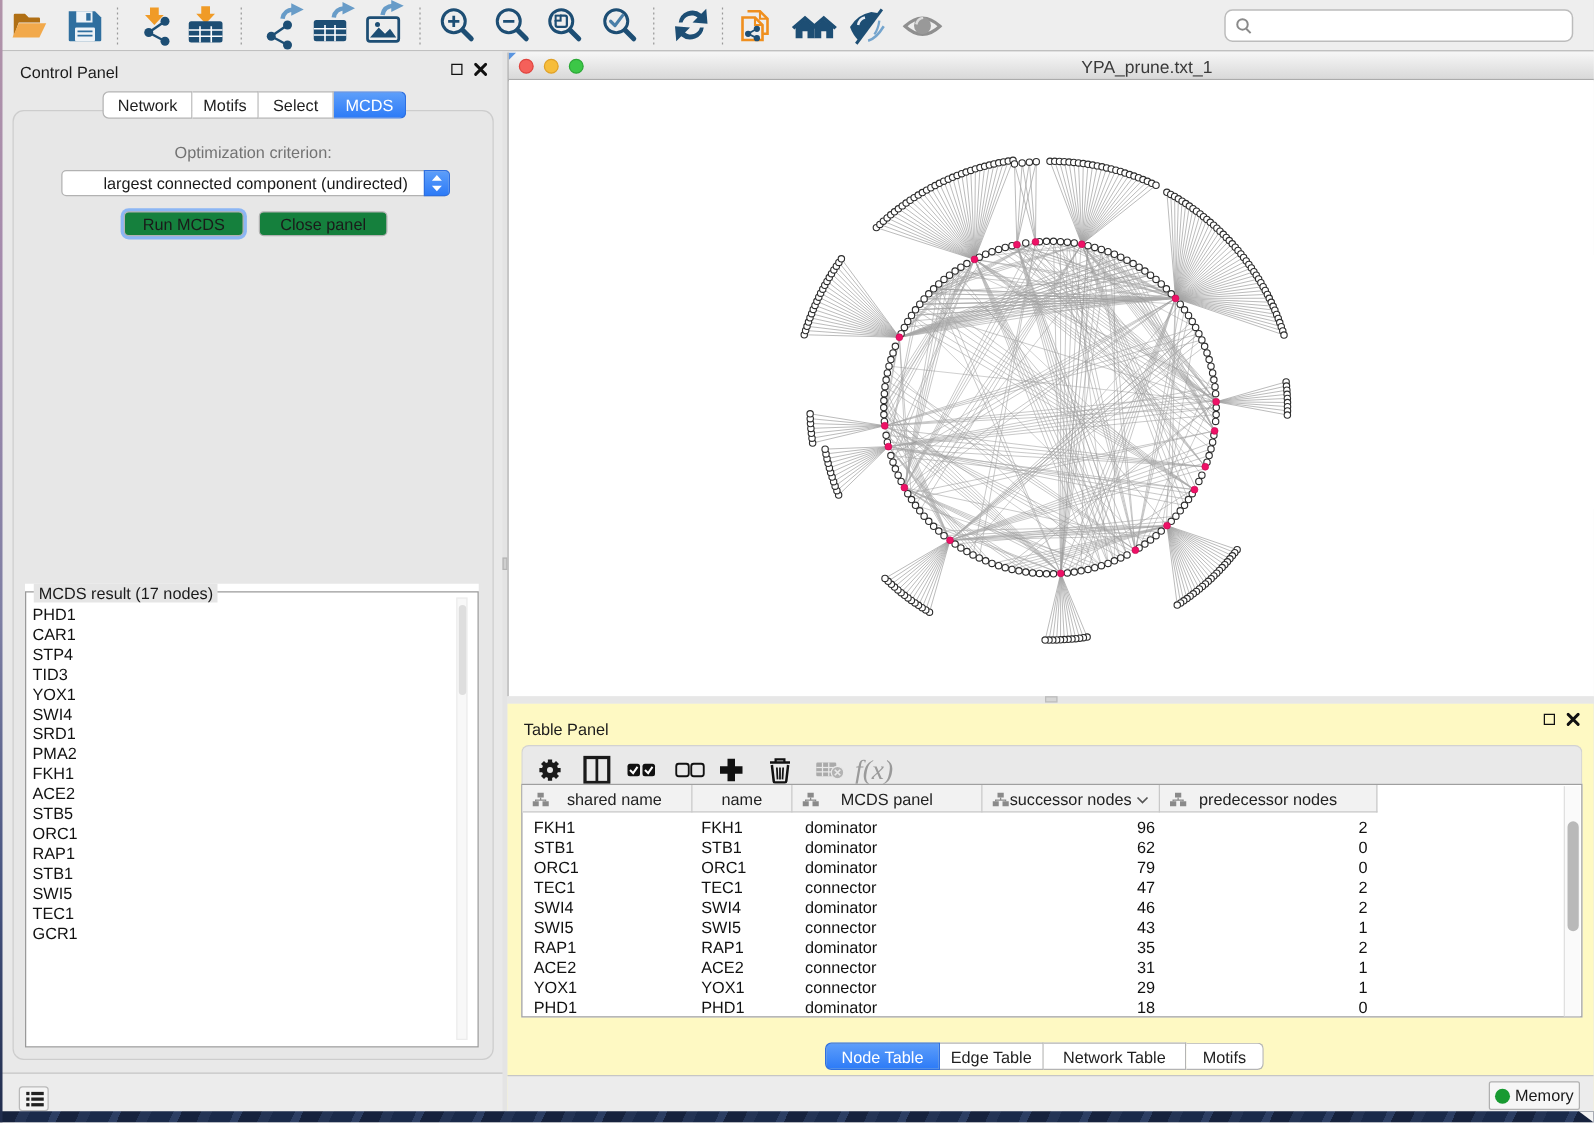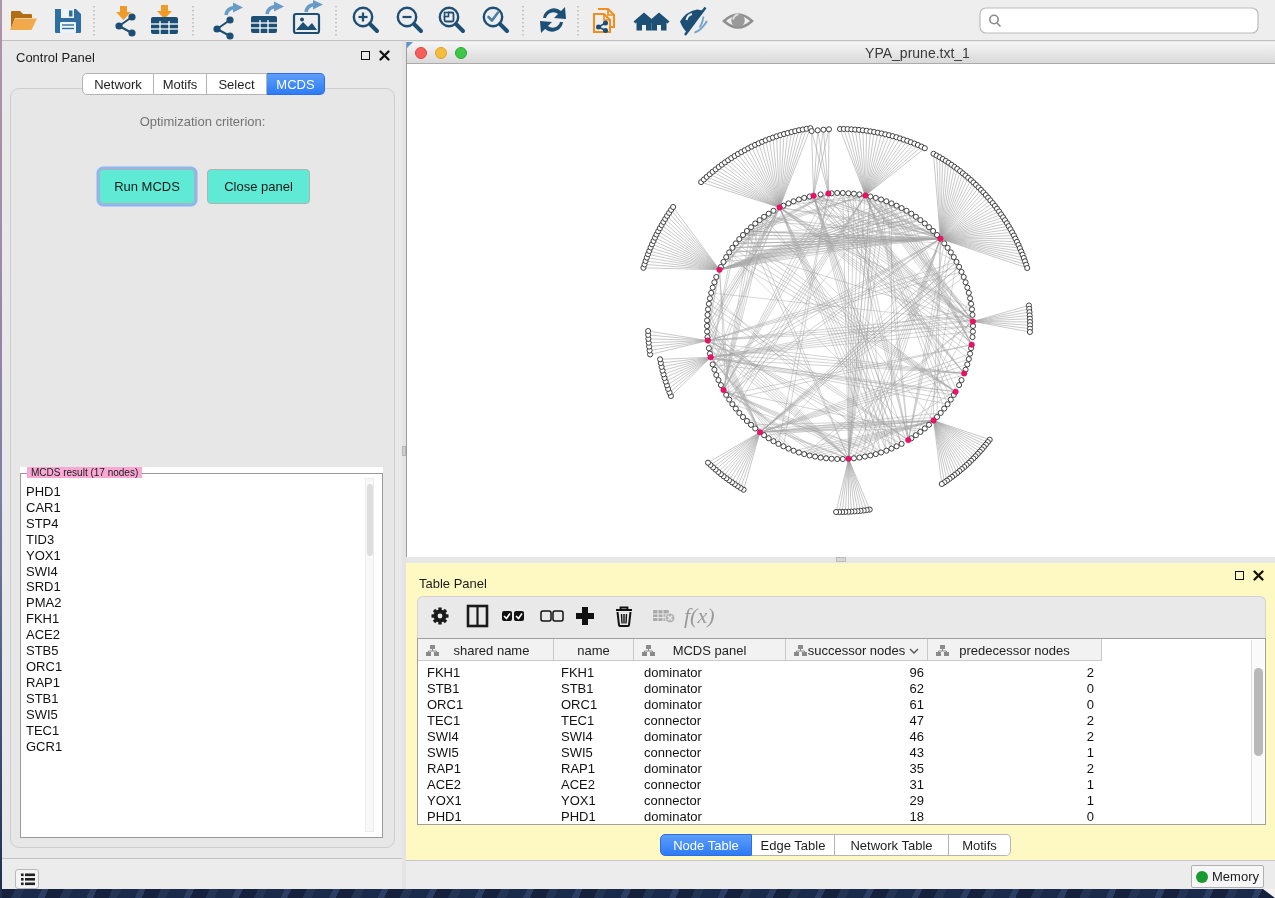--- a/index.html
+++ b/index.html
@@ -23,27 +23,27 @@
 .tab.last { border-radius:0 5px 5px 0; }
 .tab.sel { background:linear-gradient(#5d9efa,#2d7bf7); color:#fff; border-color:#2d6fe0; }
 #cp-page { position:absolute; left:8px; top:47px; width:385px; height:760px;
   background:#e7e7e7; border:1px solid #cdcdcd; border-radius:9px; }
 #opt-label { position:absolute; left:0; top:25px; width:100%; text-align:center; font-size:13px; color:#737373; }
 #combo { position:absolute; left:38px; top:47px; width:311px; height:21px; background:#fff;
   border:1px solid #b2b2b2; border-radius:4px; font-size:13px; color:#1a1a1a;
   display:flex; align-items:center; justify-content:center; }
 #combo .cap { position:absolute; right:-1px; top:-1px; width:21px; height:21px;
   background:linear-gradient(#5d9efa,#2d7bf7); border-radius:0 4px 4px 0; border:1px solid #2d6fe0; }
-.btn { position:absolute; top:80px; height:35px; background:#5eead4; border:1px solid #b2b2b2;
+.btn { position:absolute; top:80px; height:20px; background:#15803d; border:1px solid #b2b2b2;
   border-radius:4px; font-size:13px; color:#1a1a1a; display:flex; align-items:center; justify-content:center; }
 #btn-run { left:88px; width:96px; box-shadow:0 0 0 2.5px rgba(110,165,248,.75); }
 #btn-close { left:196px; width:103px; }
 #fieldset { position:absolute; left:9px; top:378px; width:363px; height:371px; background:#fff; }
 #fs-border { position:absolute; left:0; top:6px; right:0; bottom:0; border:1px solid #9a9a9a; }
-#fs-legend { position:absolute; left:7px; top:0px; background:#f9a8d4; padding:0 4px; font-size:10px; color:#1a1a1a; }
+#fs-legend { position:absolute; left:7px; top:0px; background:#e5e5e5; padding:0 4px; font-size:13px; color:#1a1a1a; }
 #listbox { position:absolute; left:2px; top:17px; width:359px; height:352px; background:#fff;
   font-size:13px; color:#111; padding:0 0 0 4px; line-height:15.9px; }
 #cp-statusbar { position:absolute; left:-2px; top:817px; width:403px; height:32px; background:#ececec; border-top:1px solid #c4c4c4; }
 #list-btn { position:absolute; left:15px; top:10px; width:24px; height:20px; background:#f4f4f4;
   border:1px solid #b9b9b9; border-radius:3px; }
 
 
 #vsplit { left:402px; top:41px; width:4px; height:849px; background:#e4e4e4; }
 
 
@@ -55,21 +55,21 @@
 #nw-canvas { position:absolute; left:0; top:23px; width:869px; height:492px; background:#fff; overflow:hidden; }
 
 
 #hsplit { left:406px; top:557px; width:869px; height:6px; background:#e7e7e7; }
 
 
 #tpanel { left:406px; top:563px; width:869px; height:327px; background:#fef9c3; }
 #tp-title { position:absolute; left:13px; top:13px; font-size:13px; color:#1c1c1c; }
 #tp-toolbar { position:absolute; left:11px; top:33px; width:849px; height:42px;
   background:#e9e9e9; border:1px solid #d2d2d2; border-radius:6px 6px 0 0; border-bottom:none; }
-#tp-table { position:absolute; left:11px; top:75px; width:849px; height:187px; background:#fff; border:1px solid #9f9f9f; }
+#tp-table { position:absolute; left:11px; top:64px; width:849px; height:187px; background:#fff; border:1px solid #9f9f9f; }
 #tp-header { position:absolute; left:0; top:0; width:684px; height:22px; background:#f2f2f2; border-bottom:1px solid #c9c9c9;
   font-size:13px; color:#222; }
 .hcell { position:absolute; top:0; height:22px; border-right:1px solid #c9c9c9;
   display:flex; align-items:center; justify-content:center; }
 .trow { position:absolute; font-size:13px; color:#111; height:16px; line-height:16px; }
 .tnum { position:absolute; font-size:13px; color:#111; height:16px; line-height:16px; text-align:right; }
 #tp-sb { position:absolute; right:1px; top:1px; width:13px; height:184px; background:#fafafa; border-left:1px solid #e0e0e0; }
 #tp-sb .th { position:absolute; left:2px; top:28px; width:9px; height:88px; background:#b9b9b9; border-radius:5px; }
 #tp-tabs { position:absolute; left:254px; top:271px; height:21px; display:flex; }
 #tp-status { position:absolute; left:0; top:297px; width:869px; height:30px; background:#ececec; border-top:1px solid #c6c6c6; }
@@ -238,20 +238,25 @@
       <path d="M1.5,1.5 L9.5,9.5 M9.5,1.5 L1.5,9.5" stroke="#111" stroke-width="2.3" stroke-linecap="round"></path>
     </svg>
   <div id="cp-tabs">
     <div class="tab first" style="width:72px;">Network</div>
     <div class="tab" style="width:53px;">Motifs</div>
     <div class="tab" style="width:60px;">Select</div>
     <div class="tab last sel" style="width:58px;">MCDS</div>
   </div>
   <div id="cp-page">
     <div id="opt-label">Optimization criterion:</div>
+    <div id="combo">largest connected component (undirected)<span class="cap">
+          <svg width="21" height="21" viewBox="0 0 21 21" style="position:absolute;left:-1px;top:-1px;">
+            <path d="M6.5,8.5 L10.5,4 L14.5,8.5 Z M6.5,12.5 L10.5,17 L14.5,12.5 Z" fill="#fff"></path>
+          </svg>
+        </span></div>
     <div class="btn" id="btn-run">Run MCDS</div>
     <div class="btn" id="btn-close">Close panel</div>
     <div id="fieldset">
         <div id="fs-border"></div>
         <div id="fs-legend">MCDS result (17 nodes)</div>
       <div id="listbox">PHD1<br>CAR1<br>STP4<br>TID3<br>YOX1<br>SWI4<br>SRD1<br>PMA2<br>FKH1<br>ACE2<br>STB5<br>ORC1<br>RAP1<br>STB1<br>SWI5<br>TEC1<br>GCR1</div>
       <div class="sb" style="position:absolute;right:9px;top:11px;width:9px;height:354px;background:#f8f8f8;border:1px solid #ececec;">
           <div style="position:absolute;left:1px;top:5px;width:6px;height:72px;background:#dedede;border-radius:3px;"></div>
         </div>
     </div>
@@ -1247,21 +1252,21 @@
       <div class="tnum" style="left:368px;width:138px;top:26px;">96</div>
       <div class="tnum" style="left:510px;width:166px;top:26px;">2</div>
       <div class="trow" style="left:9px;top:42px;">STB1</div>
       <div class="trow" style="left:143px;top:42px;">STB1</div>
       <div class="trow" style="left:226px;top:42px;">dominator</div>
       <div class="tnum" style="left:368px;width:138px;top:42px;">62</div>
       <div class="tnum" style="left:510px;width:166px;top:42px;">0</div>
       <div class="trow" style="left:9px;top:58px;">ORC1</div>
       <div class="trow" style="left:143px;top:58px;">ORC1</div>
       <div class="trow" style="left:226px;top:58px;">dominator</div>
-      <div class="tnum" style="left:368px;width:138px;top:58px;">61</div>
+      <div class="tnum" style="left:368px;width:138px;top:58px;">79</div>
       <div class="tnum" style="left:510px;width:166px;top:58px;">0</div>
       <div class="trow" style="left:9px;top:74px;">TEC1</div>
       <div class="trow" style="left:143px;top:74px;">TEC1</div>
       <div class="trow" style="left:226px;top:74px;">connector</div>
       <div class="tnum" style="left:368px;width:138px;top:74px;">47</div>
       <div class="tnum" style="left:510px;width:166px;top:74px;">2</div>
       <div class="trow" style="left:9px;top:90px;">SWI4</div>
       <div class="trow" style="left:143px;top:90px;">SWI4</div>
       <div class="trow" style="left:226px;top:90px;">dominator</div>
       <div class="tnum" style="left:368px;width:138px;top:90px;">46</div>

